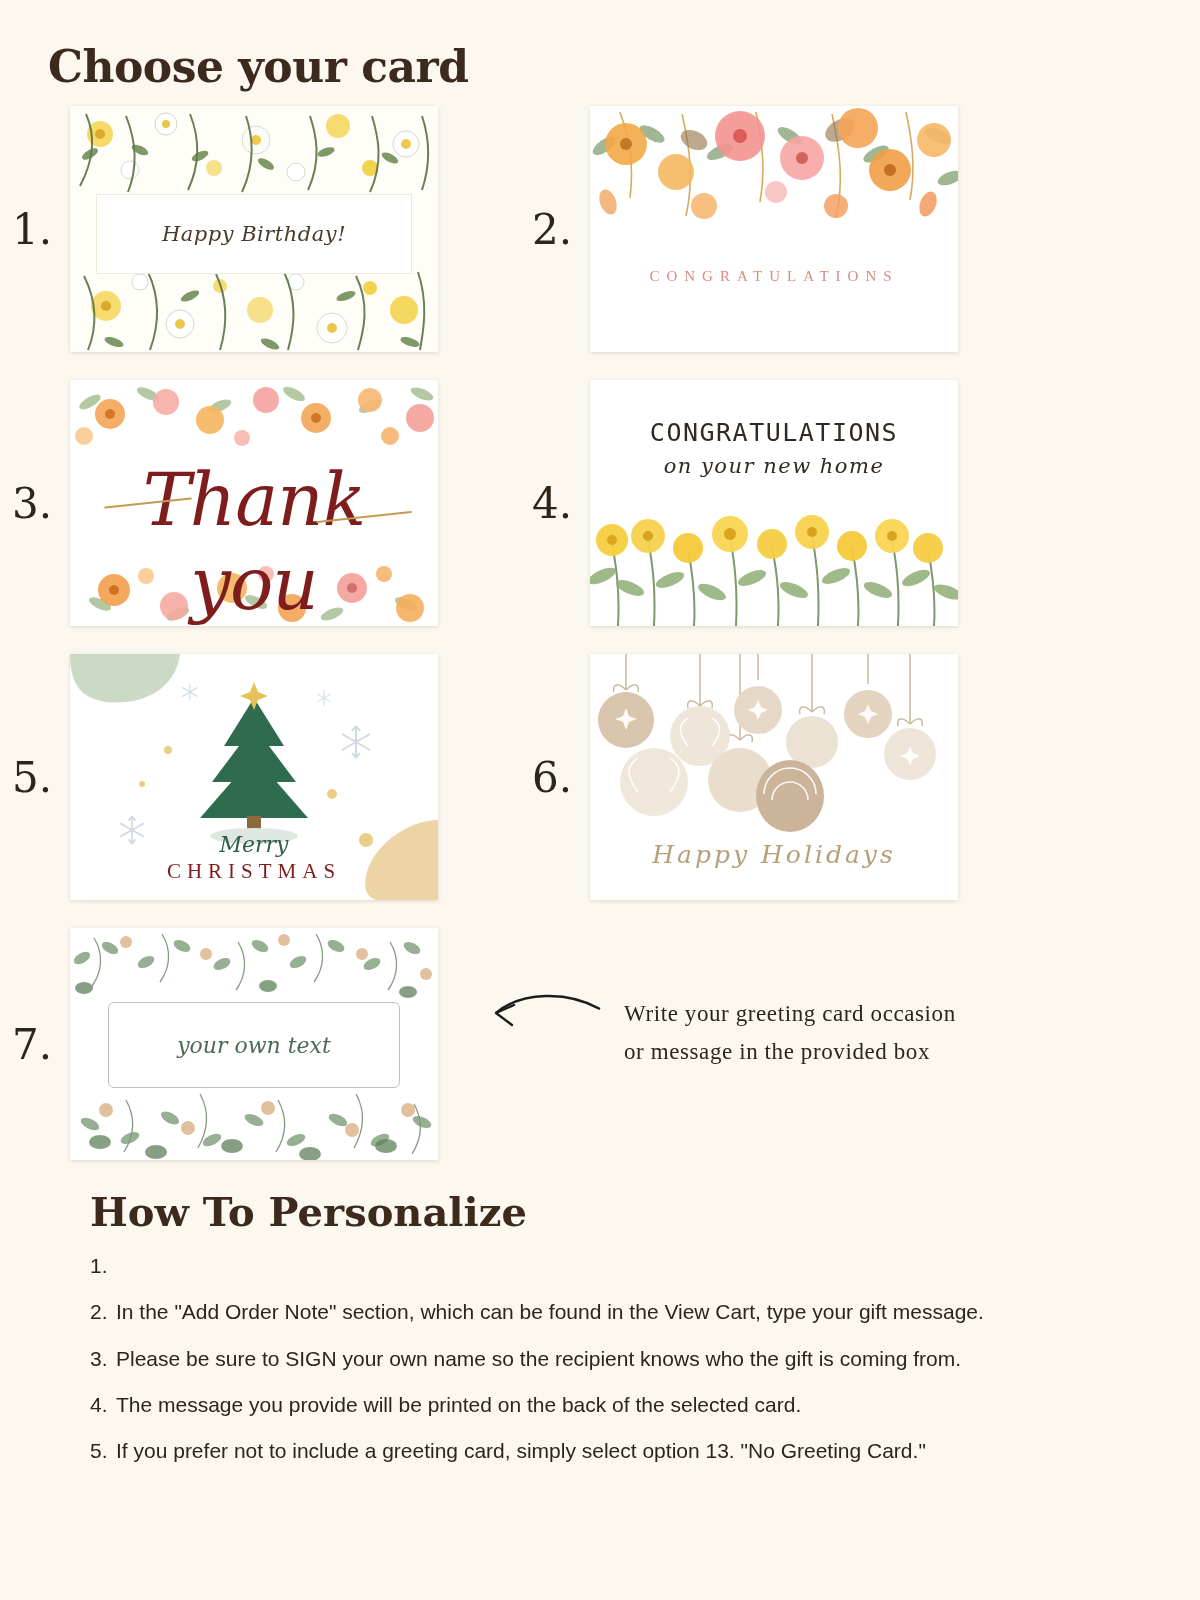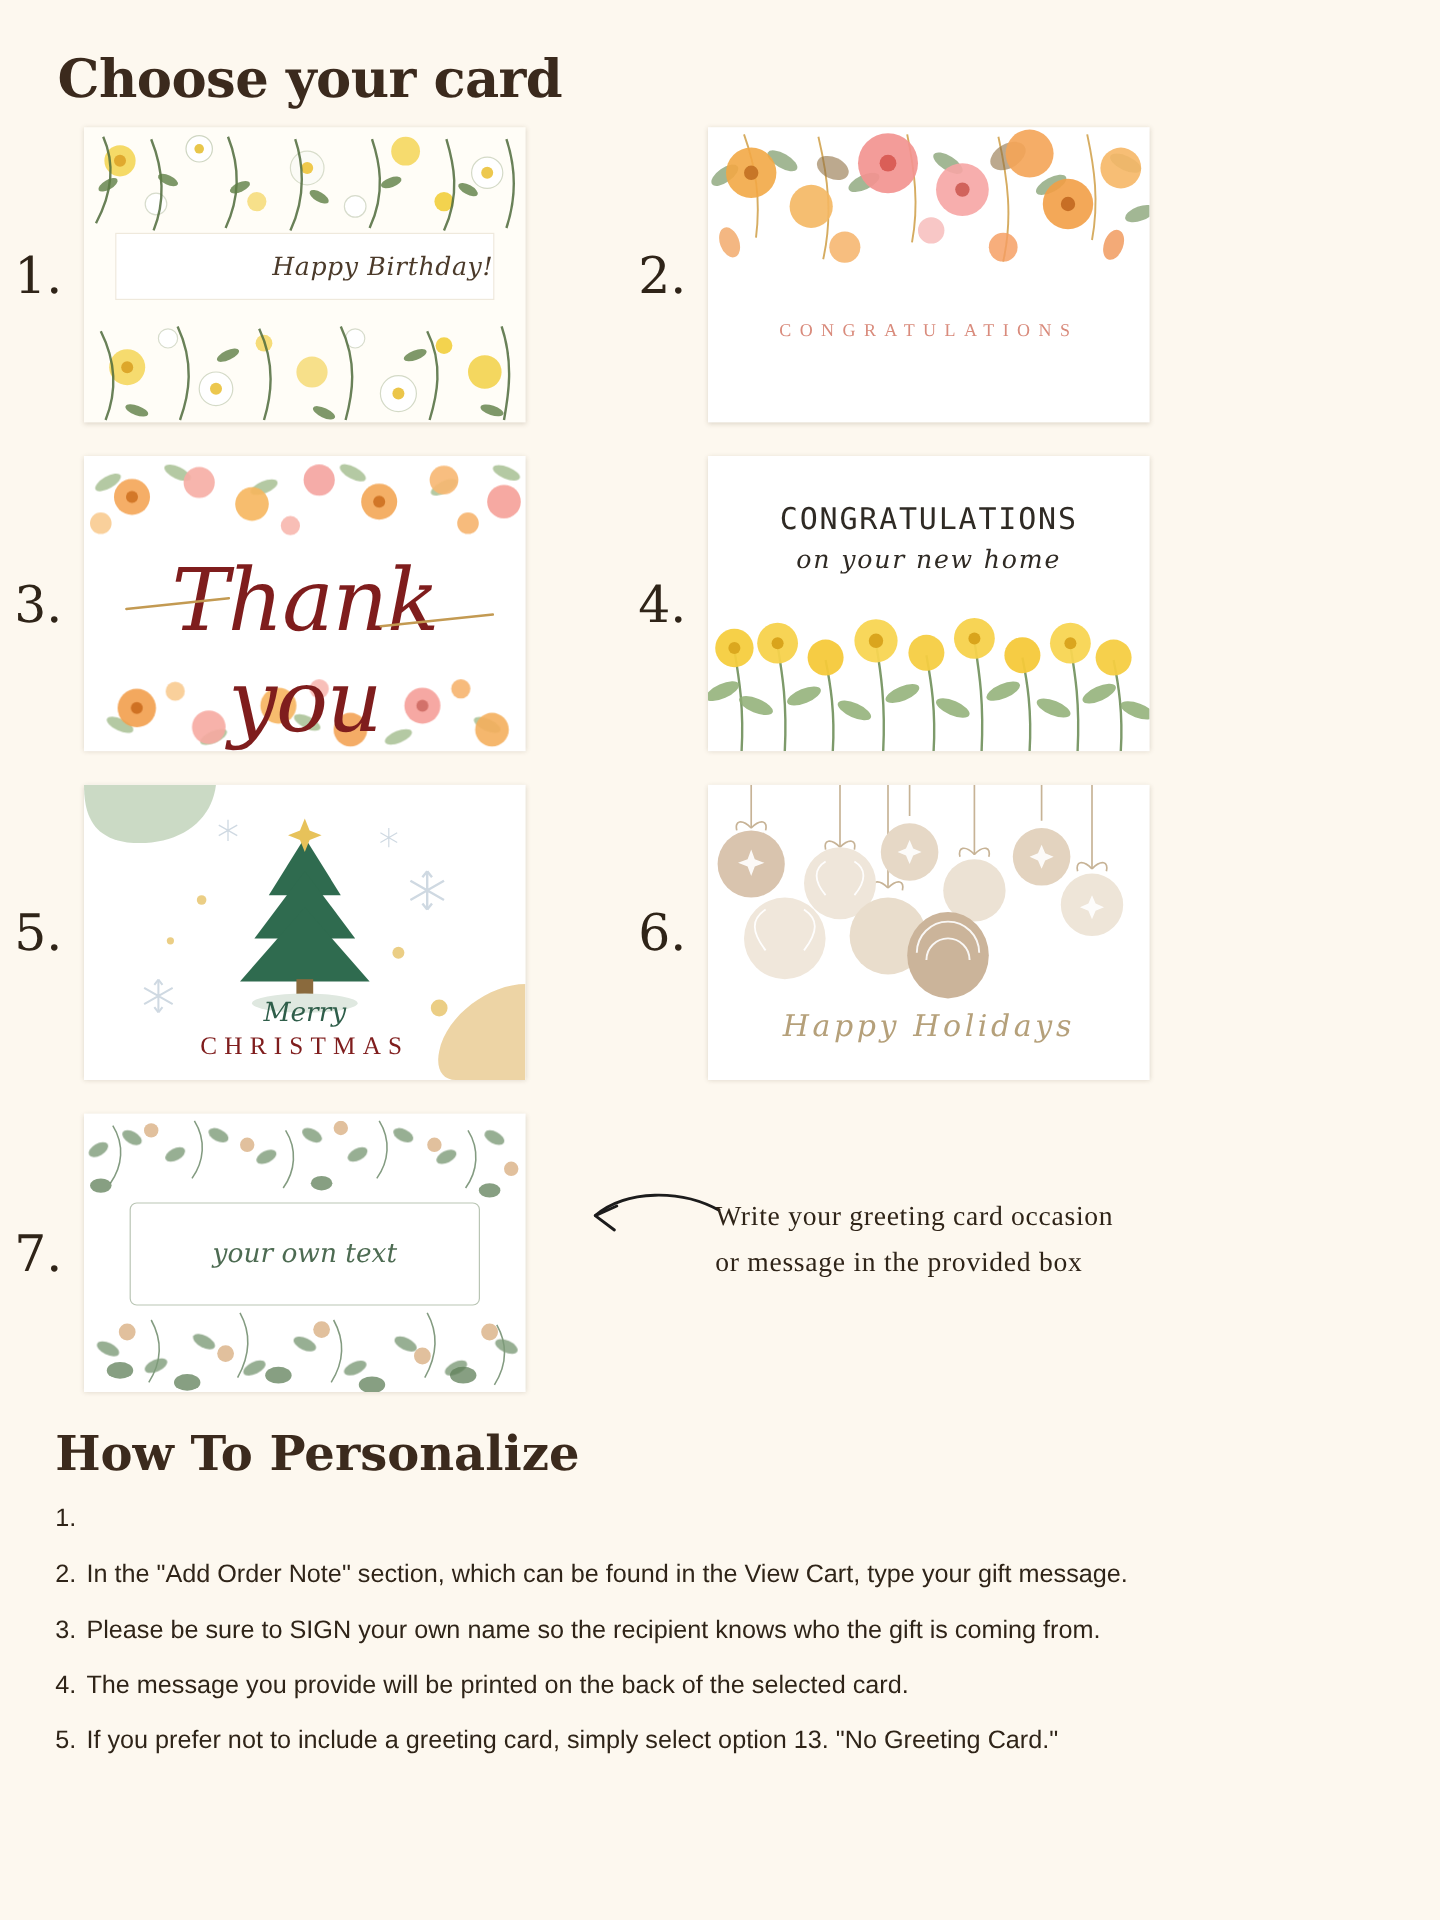--- a/index.html
+++ b/index.html
@@ -64,24 +64,24 @@
     box-shadow: 0 1px 4px rgba(80,60,30,0.18);
     flex: 0 0 auto;
   }
   .card.small { height: 232px; }
 
   
   .c1 { background: #fffdf7; }
   .c1 .banner {
     position: absolute;
     left: 26px; right: 26px; top: 88px;
-    height: 56px;
+    height: 80px;
     background: #ffffff;
     border: 1px solid #efe9dc;
-    display: flex; align-items: center; justify-content: flex-end;
+    display: flex; align-items: center; justify-content: center;
     z-index: 5;
   }
   .c1 .banner span {
     font-family: "DejaVu Serif", serif;
     font-style: italic;
     font-size: 21px;
     color: #4b3a2a;
     letter-spacing: 0.5px;
   }
 
@@ -176,42 +176,42 @@
   .c7 .textbox span {
     font-family: "DejaVu Serif", serif;
     font-style: italic;
     font-size: 22px;
     color: #4d6b52;
   }
 
   
   .annotation {
     position: absolute;
-    left: 596px;
+    left: 624px;
     top: 995px;
     width: 430px;
     font-family: "Liberation Serif", serif;
     font-size: 23px;
     line-height: 1.65;
     letter-spacing: 0.6px;
     color: #2f2418;
   }
   .arrow-svg { position: absolute; left: 492px; top: 985px; }
 
   
   .steps { margin: 0 0 0 46px; padding: 0; list-style: none; }
   .steps li {
     display: flex;
     font-size: 21px;
     color: #2f2418;
     margin-bottom: 20px;
     line-height: 1.25;
   }
   .steps li .idx { width: 26px; flex: 0 0 auto; }
-  .how-wrap { margin-top: 20px; }
+  .how-wrap { margin-top: 20px; padding-left: 44px; }
 </style>
 </head>
 <body>
 
 <h1 class="page-title">Choose your card</h1>
 
 <div class="cards">
 
   <div class="card-row">
 

